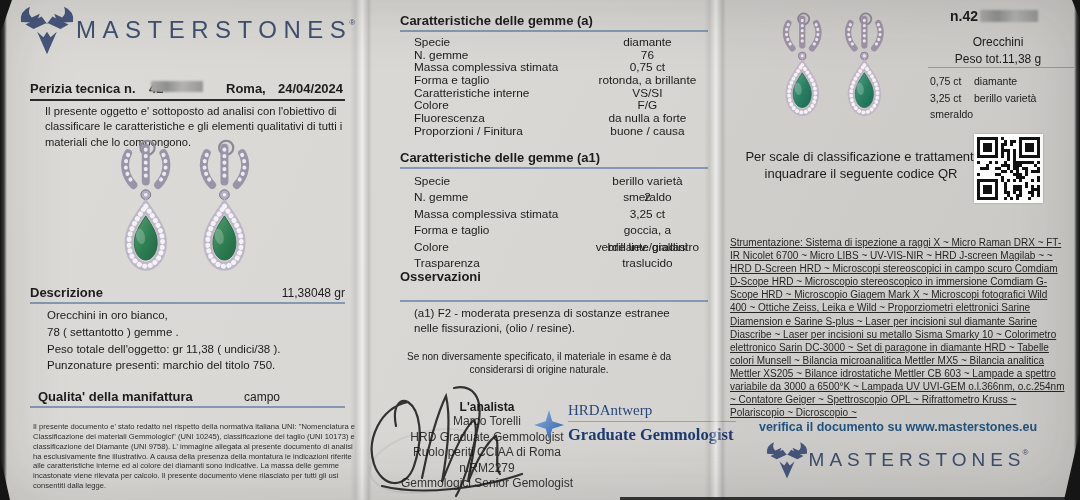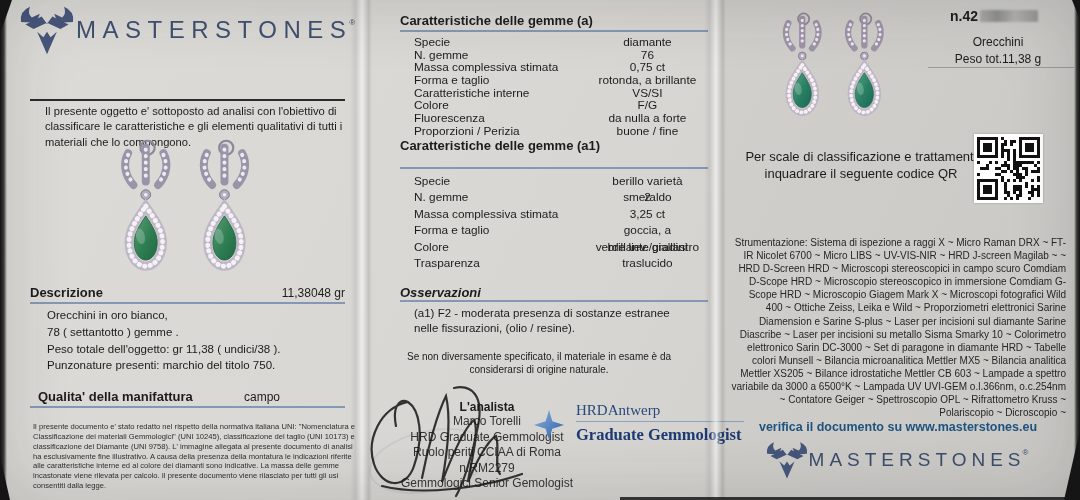--- a/index.html
+++ b/index.html
@@ -43,37 +43,37 @@
   .rows1 .row{height:12.7px;line-height:12.7px;}
   .rows2{top:173px;left:52px;width:292px;}
   .rows2 .row{height:16.4px;line-height:16.4px;}
   .note{top:306px;left:52px;width:282px;font-size:11.5px;line-height:1.32;}
   .disclaimer{top:350px;left:18px;width:318px;text-align:center;font-size:10px;line-height:1.3;}
   .analyst{top:392px;left:30px;width:190px;text-align:center;margin-top:8px;}
   .analyst .t{font-size:12px;font-weight:bold;}
   .analyst .s{font-size:12px;line-height:1.3;color:#333;}
   .sig{top:382px;left:0;width:210px;height:118px;z-index:5;}
   .hrd{top:402px;left:172px;display:flex;}
-  .hrd-col{margin-left:12px;}
+  .hrd-col{margin-left:4px;}
   .hrd-name{font-family:"Liberation Serif",serif;font-size:15px;color:#28497e;}
   .hrd-div{width:168px;height:1px;background:#8ba3c4;margin:2px 0 3px;}
   .hrd-sub{font-family:"Liberation Serif",serif;font-size:16.5px;font-weight:bold;color:#1d3a75;}
   .seal{top:430px;left:6px;width:120px;height:58px;border-radius:50%;border:2px solid rgba(60,60,90,.07);transform:rotate(-12deg);}
   
   .cert-num{top:8px;left:234px;font-size:14px;text-align:right;}
   .item{top:34px;left:196px;width:172px;text-align:center;font-size:12px;line-height:17px;}
   .thinline{top:67px;left:212px;width:146px;height:1px;background:#9a9a9a;position:absolute;}
   .gemlist{top:73px;left:214px;font-size:10.5px;line-height:16.5px;}
   .gemlist .carat{display:inline-block;width:44px;}
   .qrtext{top:148px;left:26px;width:238px;text-align:center;font-size:13px;line-height:1.32;}
   .qrbox{top:134px;left:258px;background:#fff;padding:3px;box-shadow:0 0 2px rgba(0,0,0,.25);}
   .qr-grid{display:grid;grid-template-columns:repeat(21,3px);grid-auto-rows:3px;}
   .qr-grid i{display:block;}
   .qr-grid i.on{background:#111;}
-  .instruments{top:236px;left:14px;width:336px;text-align:right;font-size:10px;line-height:1.31;color:#262626;}
+  .instruments{top:236px;left:14px;width:336px;text-align:left;font-size:10px;line-height:1.31;color:#262626;text-decoration:underline;}
   .verify{top:420px;left:0;width:100%;text-align:center;font-weight:bold;font-size:12.5px;color:#1e537f;}
   .brand-bottom{top:440px;left:0;width:100%;display:flex;justify-content:center;align-items:center;}
   .brand-bottom .wordmark{font-size:19px;letter-spacing:5px;color:#3c4c6c;}
   
   .fold{position:absolute;top:0;bottom:0;width:22px;z-index:30;pointer-events:none;
     background:linear-gradient(90deg,transparent,rgba(0,0,0,.07) 25%,rgba(255,255,255,.55) 55%,rgba(0,0,0,.10) 85%,transparent);}
   .fold1{left:350px;}.fold2{left:704px;}
   .edge{position:absolute;z-index:35;pointer-events:none;}
   .edge-l{left:0;top:0;bottom:0;width:7px;background:linear-gradient(90deg,#101010,#3d3d3d 55%,transparent);}
   .edge-r{right:0;top:0;bottom:0;width:6px;background:linear-gradient(270deg,#101010,#3d3d3d 55%,transparent);}
@@ -132,20 +132,29 @@
 
 <div class="panel panel-left">
   <div class="abs brand-row" style="top:4px;left:10px;">
     <svg width="58" height="52" viewBox="0 0 64 58">
         <use href="#msmark"></use>
       </svg>
     <span class="wordmark">MASTERSTONES</span>
       <span class="reg">®</span>
   </div>
 
+  <div class="abs perizia b">
+    <span style="left:0;">Perizia tecnica  n.</span>
+    <span style="left:119px;">
+        <span>42</span>
+        <span class="redact" style="width:52px;height:11px;margin-left:2px;"></span>
+      </span>
+    <span style="left:196px;">Roma,</span>
+    <span style="left:248px;">24/04/2024</span>
+  </div>
   <div class="rule-dark" style="top:99px;left:22px;width:315px;"></div>
 
   <div class="abs intro">Il presente oggetto e' sottoposto ad analisi con l'obiettivo di classificare le caratteristiche e gli elementi qualitativi di tutti i materiali che lo compongono.</div>
 
   <svg class="abs" style="top:137px;left:102px;" width="152" height="156" viewBox="0 0 170 170">
     <use href="#earring" x="0" y="0" width="80" height="168"></use>
     <use href="#earring" x="88" y="0" width="80" height="168"></use>
   </svg>
 
   <div class="abs desc-row b">
@@ -197,26 +206,26 @@
       </div>
       <div class="row">
         <span class="lab">Colore</span>
         <span class="val">F/G</span>
       </div>
       <div class="row">
         <span class="lab">Fluorescenza</span>
         <span class="val">da nulla a forte</span>
       </div>
       <div class="row">
-        <span class="lab">Proporzioni / Perizia</span>
-        <span class="val">buone / fine</span>
+        <span class="lab">Proporzioni / Finitura</span>
+        <span class="val">buone / causa</span>
       </div>
     </div>
 
-  <div class="abs sec-title" style="top:138px;left:38px;">Caratteristiche delle gemme (a1)</div>
+  <div class="abs sec-title" style="top:150px;left:38px;">Caratteristiche delle gemme (a1)</div>
   <div class="rule-blue" style="top:167px;left:38px;width:308px;"></div>
   <div class="abs rows rows2">
 
   <div class="row">
         <span class="lab">Specie</span>
         <span class="val">berillo varietà smeraldo</span>
       </div>
       <div class="row">
         <span class="lab">N. gemme</span>
         <span class="val">2</span>
@@ -232,21 +241,21 @@
       <div class="row">
         <span class="lab">Colore</span>
         <span class="val">verde liev. giallastro</span>
       </div>
       <div class="row">
         <span class="lab">Trasparenza</span>
         <span class="val">traslucido</span>
       </div>
     </div>
 
-  <div class="abs sec-title" style="top:285px;left:38px;font-style:italic;">Osservazioni</div>
+  <div class="abs sec-title" style="top:269px;left:38px;">Osservazioni</div>
   <div class="rule-blue" style="top:300px;left:38px;width:308px;"></div>
   <div class="abs note">(a1) F2 - moderata presenza di sostanze estranee nelle fissurazioni, (olio / resine).</div>
   <div class="abs disclaimer">Se non diversamente specificato, il materiale in esame è da considerarsi di origine naturale.</div>
 
   <div class="abs analyst">
     <div class="t">L'analista</div>
     <div class="s">Marco Torelli</div>
     <div class="s">HRD Graduate Gemmologist</div>
     <div class="s">Ruolo periti CCIAA di Roma n.RM2279</div>
     <div class="s">Gemmologici Senior Gemologist</div>
@@ -284,20 +293,25 @@
   <div class="abs cert-num b">
     <span>n.42</span><span class="redact" style="width:58px;height:12px;margin-left:2px;"></span>
   </div>
 
   <div class="abs item">
     <div>Orecchini</div>
     <div>Peso tot.11,38 g</div>
   </div>
   <div class="thinline"></div>
 
+  <div class="abs gemlist">
+
+  <div><span class="carat">0,75 ct</span><span>diamante</span></div>
+      <div><span class="carat">3,25 ct</span><span>berillo varietà smeraldo</span></div>
+    </div>
 
   <div class="abs qrtext">Per scale di classificazione e trattamenti inquadrare il seguente codice QR</div>
   <div class="abs qrbox">
     <div class="qr-grid" id="qr">
         <i class="on"></i>
         <i class="on"></i>
         <i class="on"></i>
         <i class="on"></i>
         <i class="on"></i>
         <i class="on"></i>

